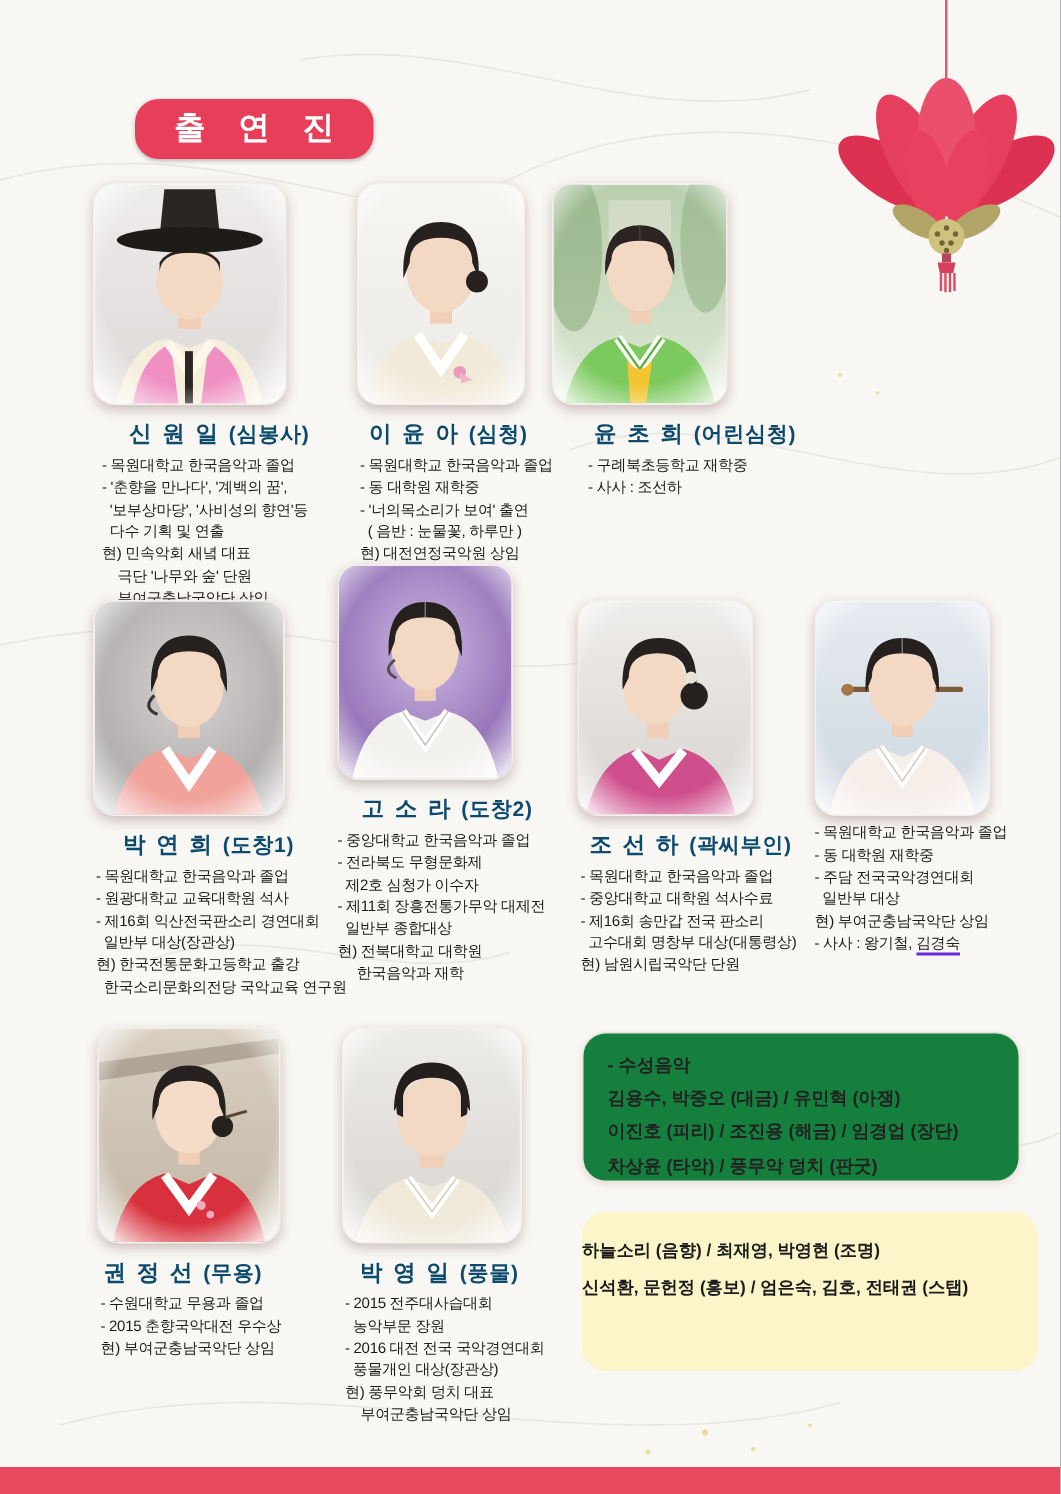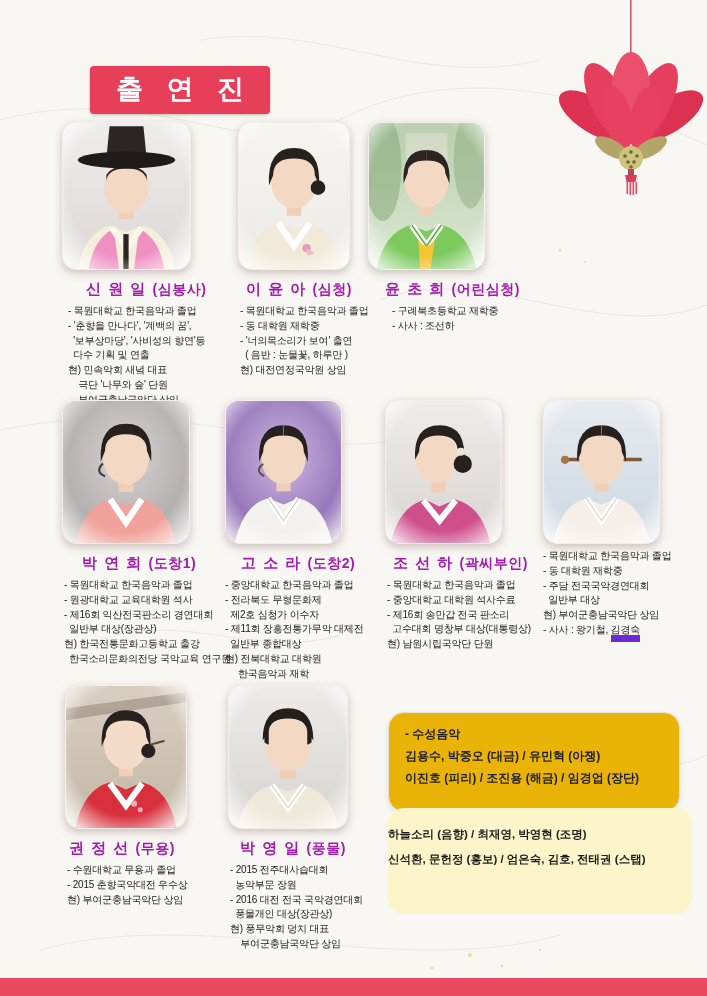--- a/index.html
+++ b/index.html
@@ -4,44 +4,44 @@
 <style>
   html,body{margin:0;padding:0;background:#888;}
   .page{
     position:relative;width:707px;height:996px;margin:0 auto;overflow:hidden;
     background:#f9f7f3;
     font-family:"Liberation Sans","DejaVu Sans",sans-serif;color:#1c1c1c;
   }
   .texture{position:absolute;left:0;top:0;pointer-events:none;}
   .badge{
     position:absolute;left:90px;top:66px;
-    background:#e73e59;color:#fff;font-weight:bold;font-size:27px;
-    letter-spacing:8px;padding:5px 18px 7px 26px;border-radius:4px;
+    background:#e73e59;color:#fff;font-weight:bold;font-size:21px;
+    letter-spacing:8px;padding:5px 18px 7px 26px;border-radius:16px;
     box-shadow:0 1px 3px rgba(0,0,0,.25);
   }
   .lotus{position:absolute;left:548px;top:0;width:160px;height:195px;}
   .card{position:absolute;}
   .photo{
     border-radius:14px;overflow:hidden;background:#fff;
     box-shadow:0 3px 8px rgba(120,90,90,.35);border:1px solid #f2efec;
   }
   .photo svg{display:block;width:100%;height:100%;}
   .pname{
     font-weight:bold;font-size:15px;letter-spacing:1.5px;margin-top:10px;
-    white-space:nowrap;color:#a21caf;
+    white-space:nowrap;color:#0c4a6e;
   }
   .pname .role{letter-spacing:0.5px;font-size:14px;}
   .bio{
     margin-top:5px;font-size:10px;line-height:1.48;color:#1a1a1a;
     white-space:pre;letter-spacing:-0.2px;
   }
-  .bio .u{border-bottom:7px solid #6d28d9;}
+  .bio .u{border-bottom:2px solid #6d28d9;}
   .musicbox{
-    position:absolute;left:388px;top:712px;width:292px;height:100px;
-    background:#eab308;border:1px solid #e6e2da;border-radius:16px;
+    position:absolute;left:388px;top:688px;width:292px;height:100px;
+    background:#15803d;border:1px solid #e6e2da;border-radius:16px;
     box-shadow:0 2px 5px rgba(150,130,120,.18);
     padding:10px 16px;box-sizing:border-box;
     font-size:12px;font-weight:bold;line-height:1.85;white-space:pre;color:#222;
   }
   .staffbox{
     position:absolute;left:388px;top:808px;width:304px;height:106px;
     background:#fbf5c9;border-radius:16px;
     box-sizing:border-box;padding-top:14px;text-align:left;
     font-size:11.5px;font-weight:bold;line-height:2.2;white-space:pre;color:#1c1c1c;
   }
@@ -211,21 +211,21 @@
         <path d="M46,98 L60,118 L74,98" fill="none" stroke="#ffffff" stroke-width="6"></path>
         <path d="M46,98 L60,118 L74,98" fill="none" stroke="#5bb13f" stroke-width="1.5"></path>
         <path d="M52,112 Q60,124 68,112 L64,140 L54,140 Z" fill="#f4c531"></path>
         <rect x="53" y="74" width="14" height="15" fill="#f0cfb6"></rect>
         <ellipse cx="60" cy="56" rx="21" ry="25" fill="#f3d9c4"></ellipse>
         <path d="M38,58 Q36,26 60,26 Q84,26 82,58 L78,48 Q78,36 60,36 Q42,36 42,48 Z" fill="#2b2422"></path>
         <path d="M60,26 L60,36" stroke="#4a3d38" stroke-width="1"></path>
         <rect width="120" height="140" fill="url(#vig)"></rect>
       </svg>
     </div>
-    <div class="pname" style="margin-left:17px">
+    <div class="pname" style="margin-left:28px">
       <span>윤 초 희</span>
       <span class="role">(어린심청)</span>
     </div>
     <div class="bio" style="margin-left:24px"><div>- 구례북초등학교 재학중</div><div>- 사사 : 조선하</div></div>
   </div>
 
   <div class="card" style="left:62px;top:400px;width:170px">
     <div class="photo" style="width:126px;height:142px">
       <svg viewBox="0 0 120 140" preserveAspectRatio="xMidYMid slice">
         <rect width="120" height="140" fill="url(#bg4)"></rect>
@@ -238,21 +238,21 @@
         <rect width="120" height="140" fill="url(#vig)"></rect>
       </svg>
     </div>
     <div class="pname" style="margin-left:20px">
       <span>박 연 희</span>
       <span class="role">(도창1)</span>
     </div>
     <div class="bio" style="margin-left:2px"><div>- 목원대학교 한국음악과 졸업</div><div>- 원광대학교 교육대학원 석사</div><div>- 제16회 익산전국판소리 경연대회</div><div>  일반부 대상(장관상)</div><div>현) 한국전통문화고등학교 출강</div><div>  한국소리문화의전당 국악교육 연구원</div></div>
   </div>
 
-  <div class="card" style="left:225px;top:400px;width:165px">
+  <div class="card" style="left:225px;top:376px;width:165px">
     <div class="photo" style="width:115px;height:142px">
       <svg viewBox="0 0 120 140" preserveAspectRatio="xMidYMid slice">
         <rect width="120" height="140" fill="url(#bg5)"></rect>
         <path d="M12,140 Q20,102 45,96 L60,102 L75,96 Q100,102 108,140 Z" fill="#f3f1ee"></path>
         <path d="M45,96 L60,118 L75,96" fill="none" stroke="#ffffff" stroke-width="6"></path>
         <path d="M45,96 L60,118 L75,96" fill="none" stroke="#c9c4be" stroke-width="1"></path>
         <rect x="53" y="74" width="14" height="15" fill="#f0cfb6"></rect>
         <ellipse cx="60" cy="56" rx="22" ry="26" fill="#f3d9c4"></ellipse>
         <path d="M36,60 Q34,24 60,24 Q86,24 84,60 L80,50 Q80,34 60,34 Q40,34 40,50 Z" fill="#26201e"></path>
         <path d="M60,24 L60,34" stroke="#777" stroke-width="1"></path>
@@ -346,19 +346,19 @@
         <rect width="120" height="140" fill="url(#vig)"></rect>
       </svg>
     </div>
     <div class="pname" style="margin-left:12px">
       <span>박 영 일</span>
       <span class="role">(풍물)</span>
     </div>
     <div class="bio" style="margin-left:2px"><div>- 2015 전주대사습대회</div><div>  농악부문 장원</div><div>- 2016 대전 전국 국악경연대회</div><div>  풍물개인 대상(장관상)</div><div>현) 풍무악회 덩치 대표</div><div>    부여군충남국악단 상임</div></div>
   </div>
 
-  <div class="musicbox"><div>- 수성음악</div><div>김용수, 박중오 (대금) / 유민혁 (아쟁)</div><div>이진호 (피리) / 조진용 (해금) / 임경업 (장단)</div></div>
+  <div class="musicbox"><div>- 수성음악</div><div>김용수, 박중오 (대금) / 유민혁 (아쟁)</div><div>이진호 (피리) / 조진용 (해금) / 임경업 (장단)</div><div>차상윤 (타악) / 풍무악 덩치 (판굿)</div></div>
 
   <div class="staffbox"><div>하늘소리 (음향) / 최재영, 박영현 (조명)</div><div>신석환, 문헌정 (홍보) / 엄은숙, 김호, 전태권 (스탭)</div></div>
 
   <div class="footer-bar"></div>
 
 </div>
 
 </body></html>

